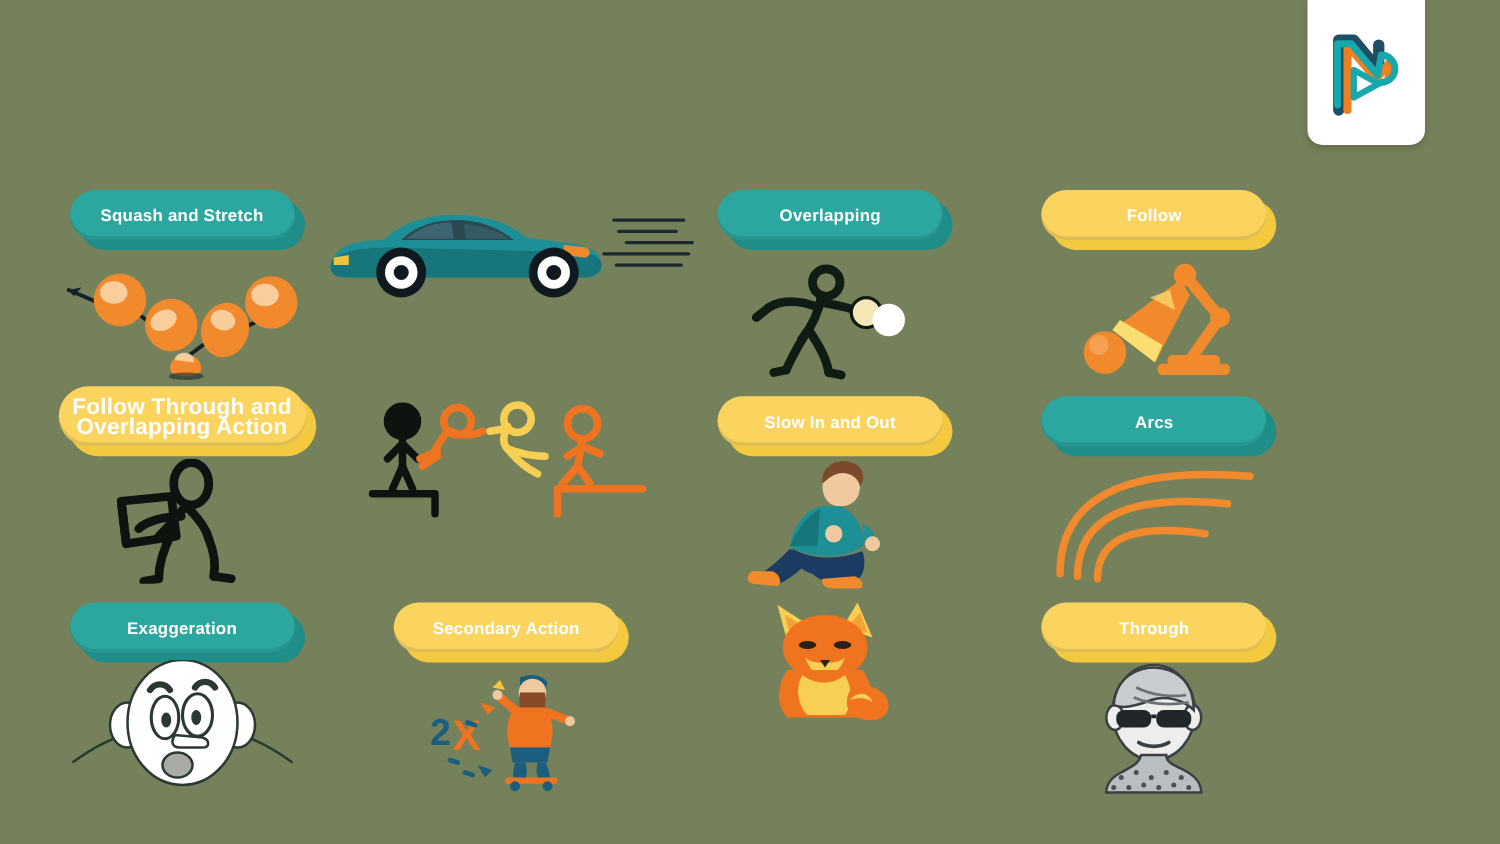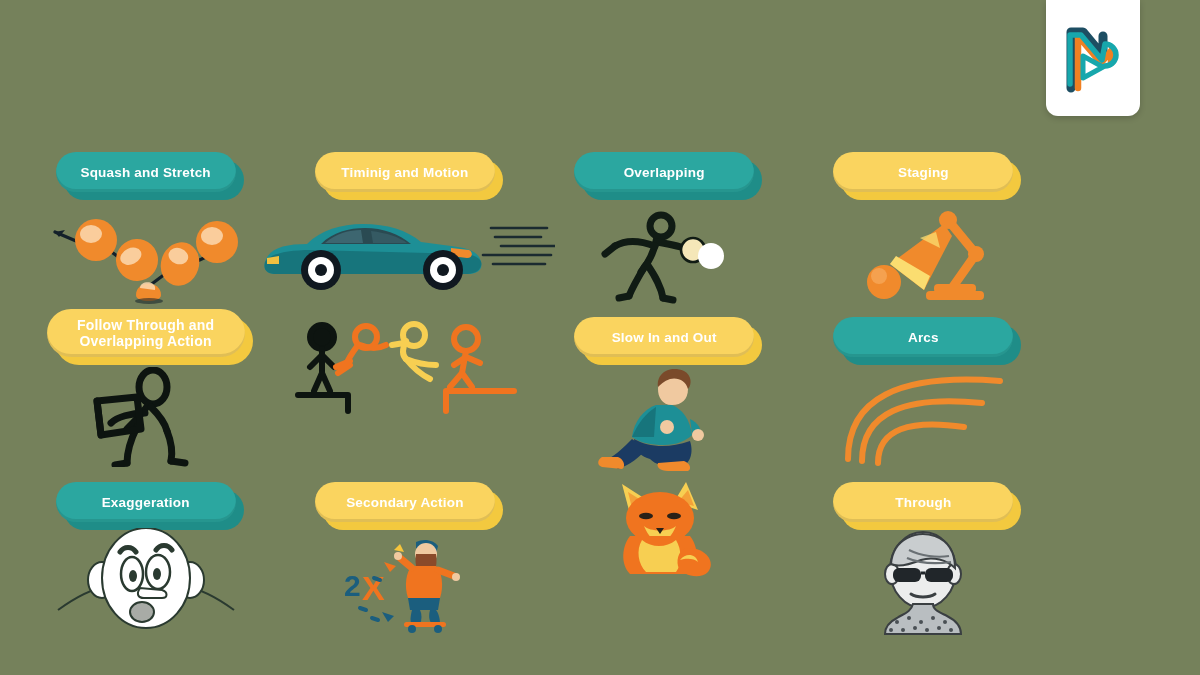--- a/index.html
+++ b/index.html
@@ -37,21 +37,21 @@
     border-radius:30px;
   }
   .pill{
     position:absolute; left:0; top:0; width:100%; height:100%;
     border-radius:30px;
     display:flex; align-items:center; justify-content:center;
     color:#ffffff; font-weight:bold; font-size:13.5px;
     letter-spacing:.2px; text-align:center; line-height:15px;
     box-shadow:inset 0 -3px 0 rgba(0,0,0,.10);
   }
-  .pill.two-line{ font-size:14px; line-height:16px; }
+  .pill.two-line{ font-size:18px; line-height:16px; }
   .pill.teal{ background:#2ba7a0; }
   .pill.teal + .pill-shadow, .pill-shadow.teal{ background:#1f8d88; }
   .pill.yellow{ background:#fad45f; }
   .pill-shadow.yellow{ background:#f3c93f; }
 
   .art{ position:relative; width:100%; flex:1; }
   .art svg{ position:absolute; left:50%; transform:translateX(-50%); }
 </style>
 </head>
 <body>
@@ -88,26 +88,20 @@
         <ellipse cx="176" cy="40" rx="21" ry="21" fill="#f08a2c"></ellipse>
         <ellipse cx="171" cy="34" rx="11" ry="9" fill="#fbd8b0" opacity=".85"></ellipse>
         <path d="M95 93 C95 78 120 78 120 93 C120 101 95 101 95 93 Z" fill="#f08a2c"></path>
         <path d="M99 86 C99 78 116 78 114 88 Z" fill="#fbd8b0" opacity=".85"></path>
         <ellipse cx="108" cy="99" rx="14" ry="3" fill="#13202a" opacity=".55"></ellipse>
       </svg>
     </div>
   </div>
 
   <div class="cell">
-    <div class="pill-wrap">
-      <div class="pill-shadow yellow"></div>
-      <div class="pill yellow">
-          <span>Timinig and Motion</span>
-        </div>
-    </div>
     <div class="art">
       <svg width="300" height="100" viewBox="0 0 300 100" style="top:12px">
         <path d="M10 58 C14 44 30 40 52 40 C66 26 86 20 108 20 C132 20 152 26 166 38 L196 42 C214 44 224 48 226 58 C228 66 222 70 212 70 L22 70 C12 70 8 66 10 58 Z" fill="#1d8f96"></path>
         <path d="M10 58 C14 50 32 46 56 46 L212 50 C222 52 228 56 226 62 C224 68 218 70 210 70 L22 70 C12 70 8 66 10 58 Z" fill="#17757c"></path>
         <path d="M66 40 C78 28 94 24 110 24 C128 24 144 30 156 40 Z" fill="#2a4a52"></path>
         <path d="M70 39 C82 29 94 26 106 26 L108 39 Z" fill="#3d6670"></path>
         <path d="M116 27 C132 29 144 33 152 39 L118 39 Z" fill="#355a63"></path>
         <path d="M196 44 L214 46 C218 48 218 54 212 54 L196 52 Z" fill="#f08a2c"></path>
         <path d="M12 54 L24 52 L24 60 L12 60 Z" fill="#f0c040"></path>
         <circle cx="66" cy="66" r="20" fill="#101820"></circle>
@@ -150,21 +144,21 @@
         <circle cx="104" cy="44" r="12" fill="#f5e7b8" stroke="#101b14" stroke-width="2.6"></circle>
         <circle cx="122" cy="50" r="13" fill="#ffffff"></circle>
       </svg>
     </div>
   </div>
 
   <div class="cell">
     <div class="pill-wrap">
       <div class="pill-shadow yellow"></div>
       <div class="pill yellow">
-          <span>Staging</span>
+          <span>Follow</span>
         </div>
     </div>
     <div class="art">
       <svg width="150" height="110" viewBox="0 0 150 110" style="top:6px">
         <path d="M100 22 L128 56" stroke="#f08a2c" stroke-width="9" stroke-linecap="round"></path>
         <path d="M128 56 L104 90" stroke="#f08a2c" stroke-width="9" stroke-linecap="round"></path>
         <circle cx="100" cy="22" r="9" fill="#f08a2c"></circle>
         <circle cx="128" cy="56" r="8" fill="#f08a2c"></circle>
         <rect x="86" y="86" width="42" height="9" rx="4" fill="#f08a2c"></rect>
         <rect x="78" y="93" width="58" height="9" rx="4" fill="#f08a2c"></rect>

